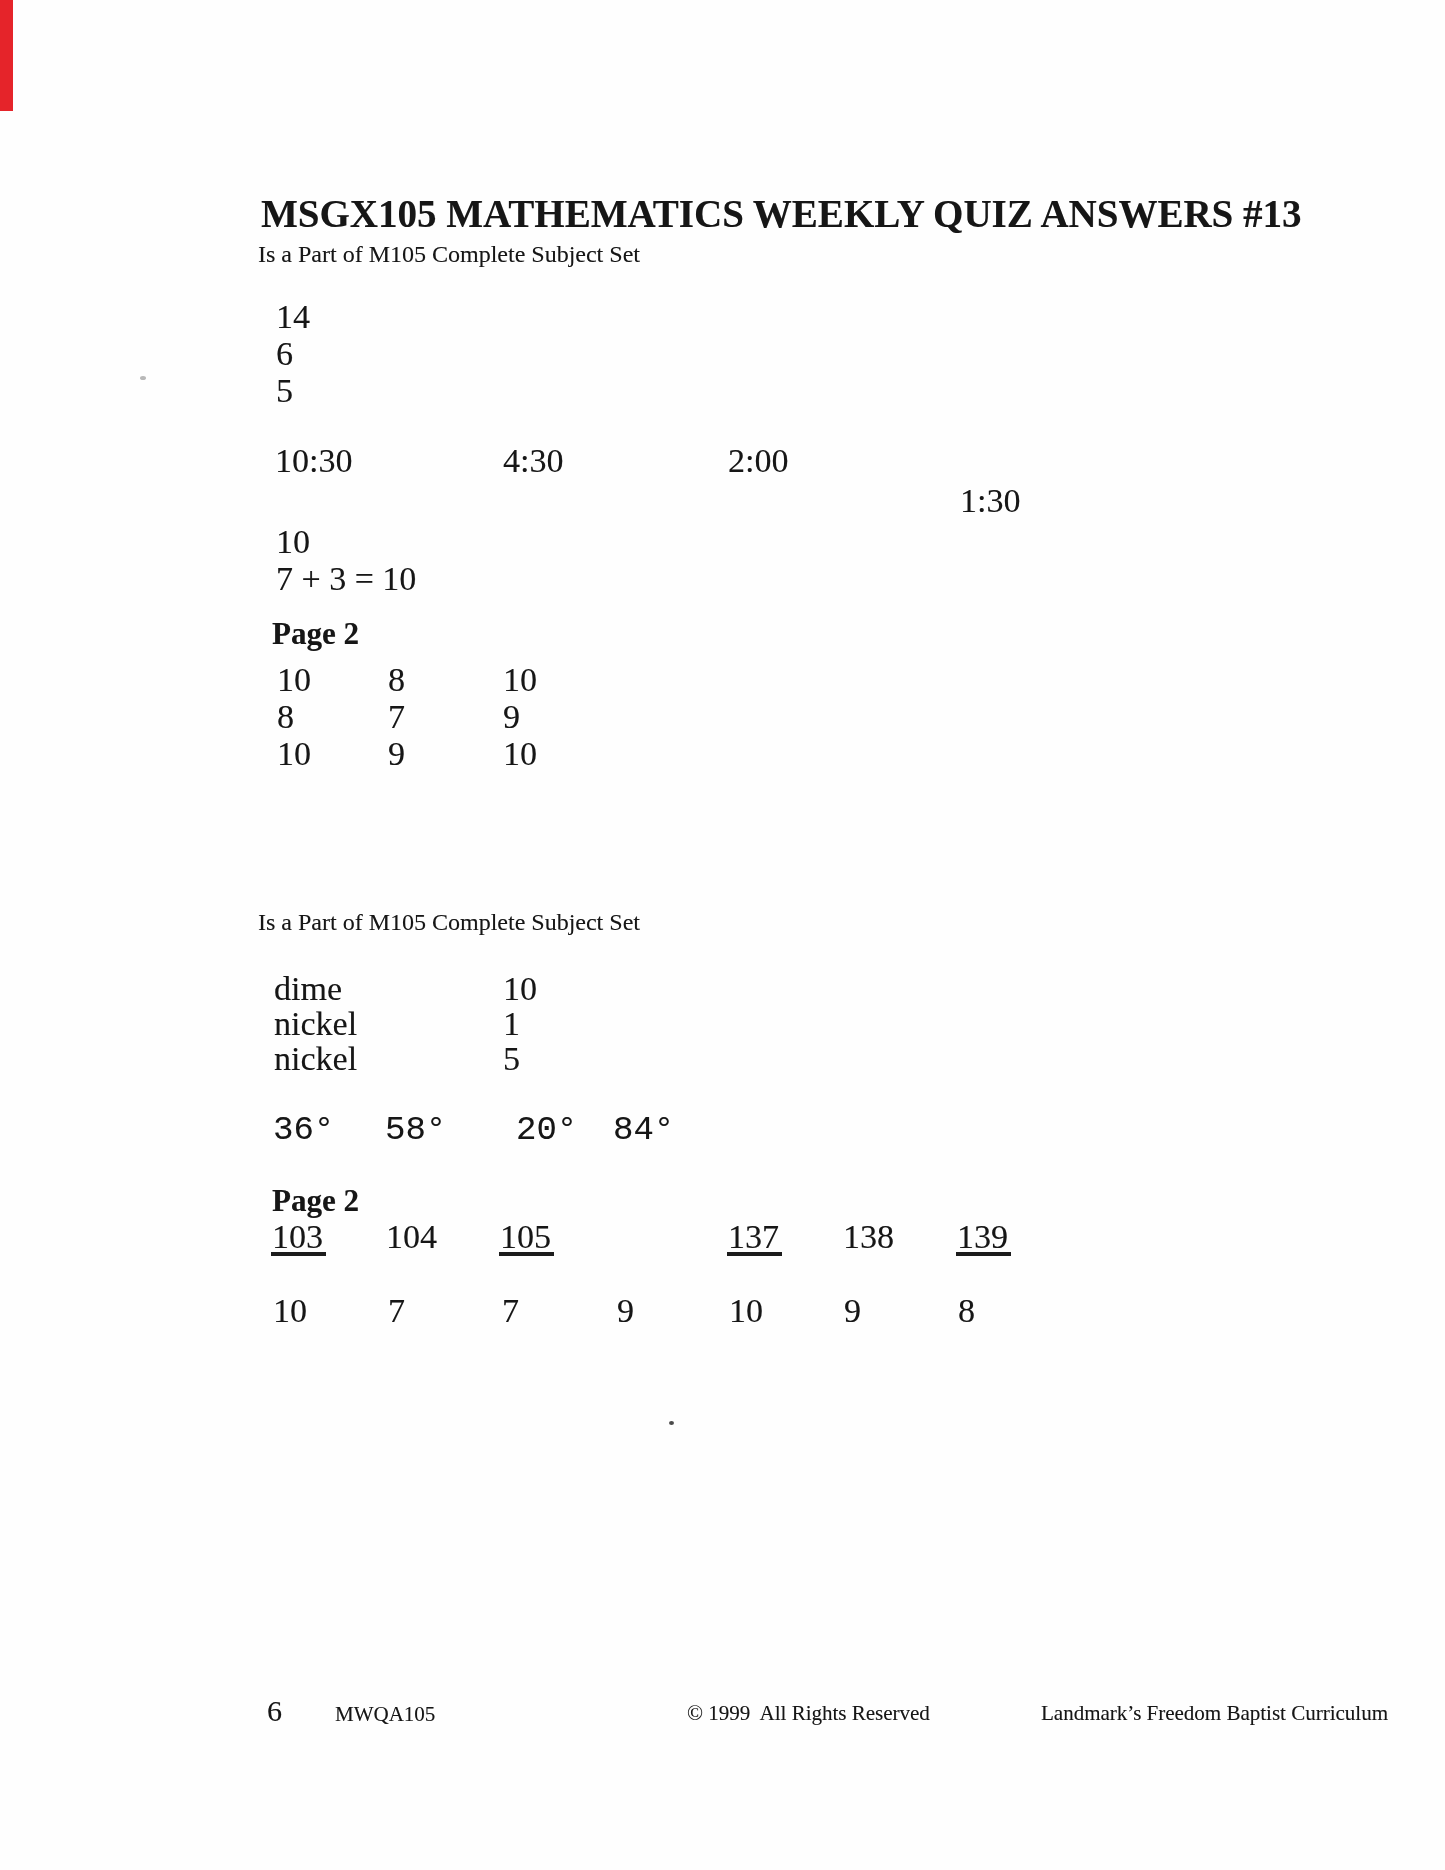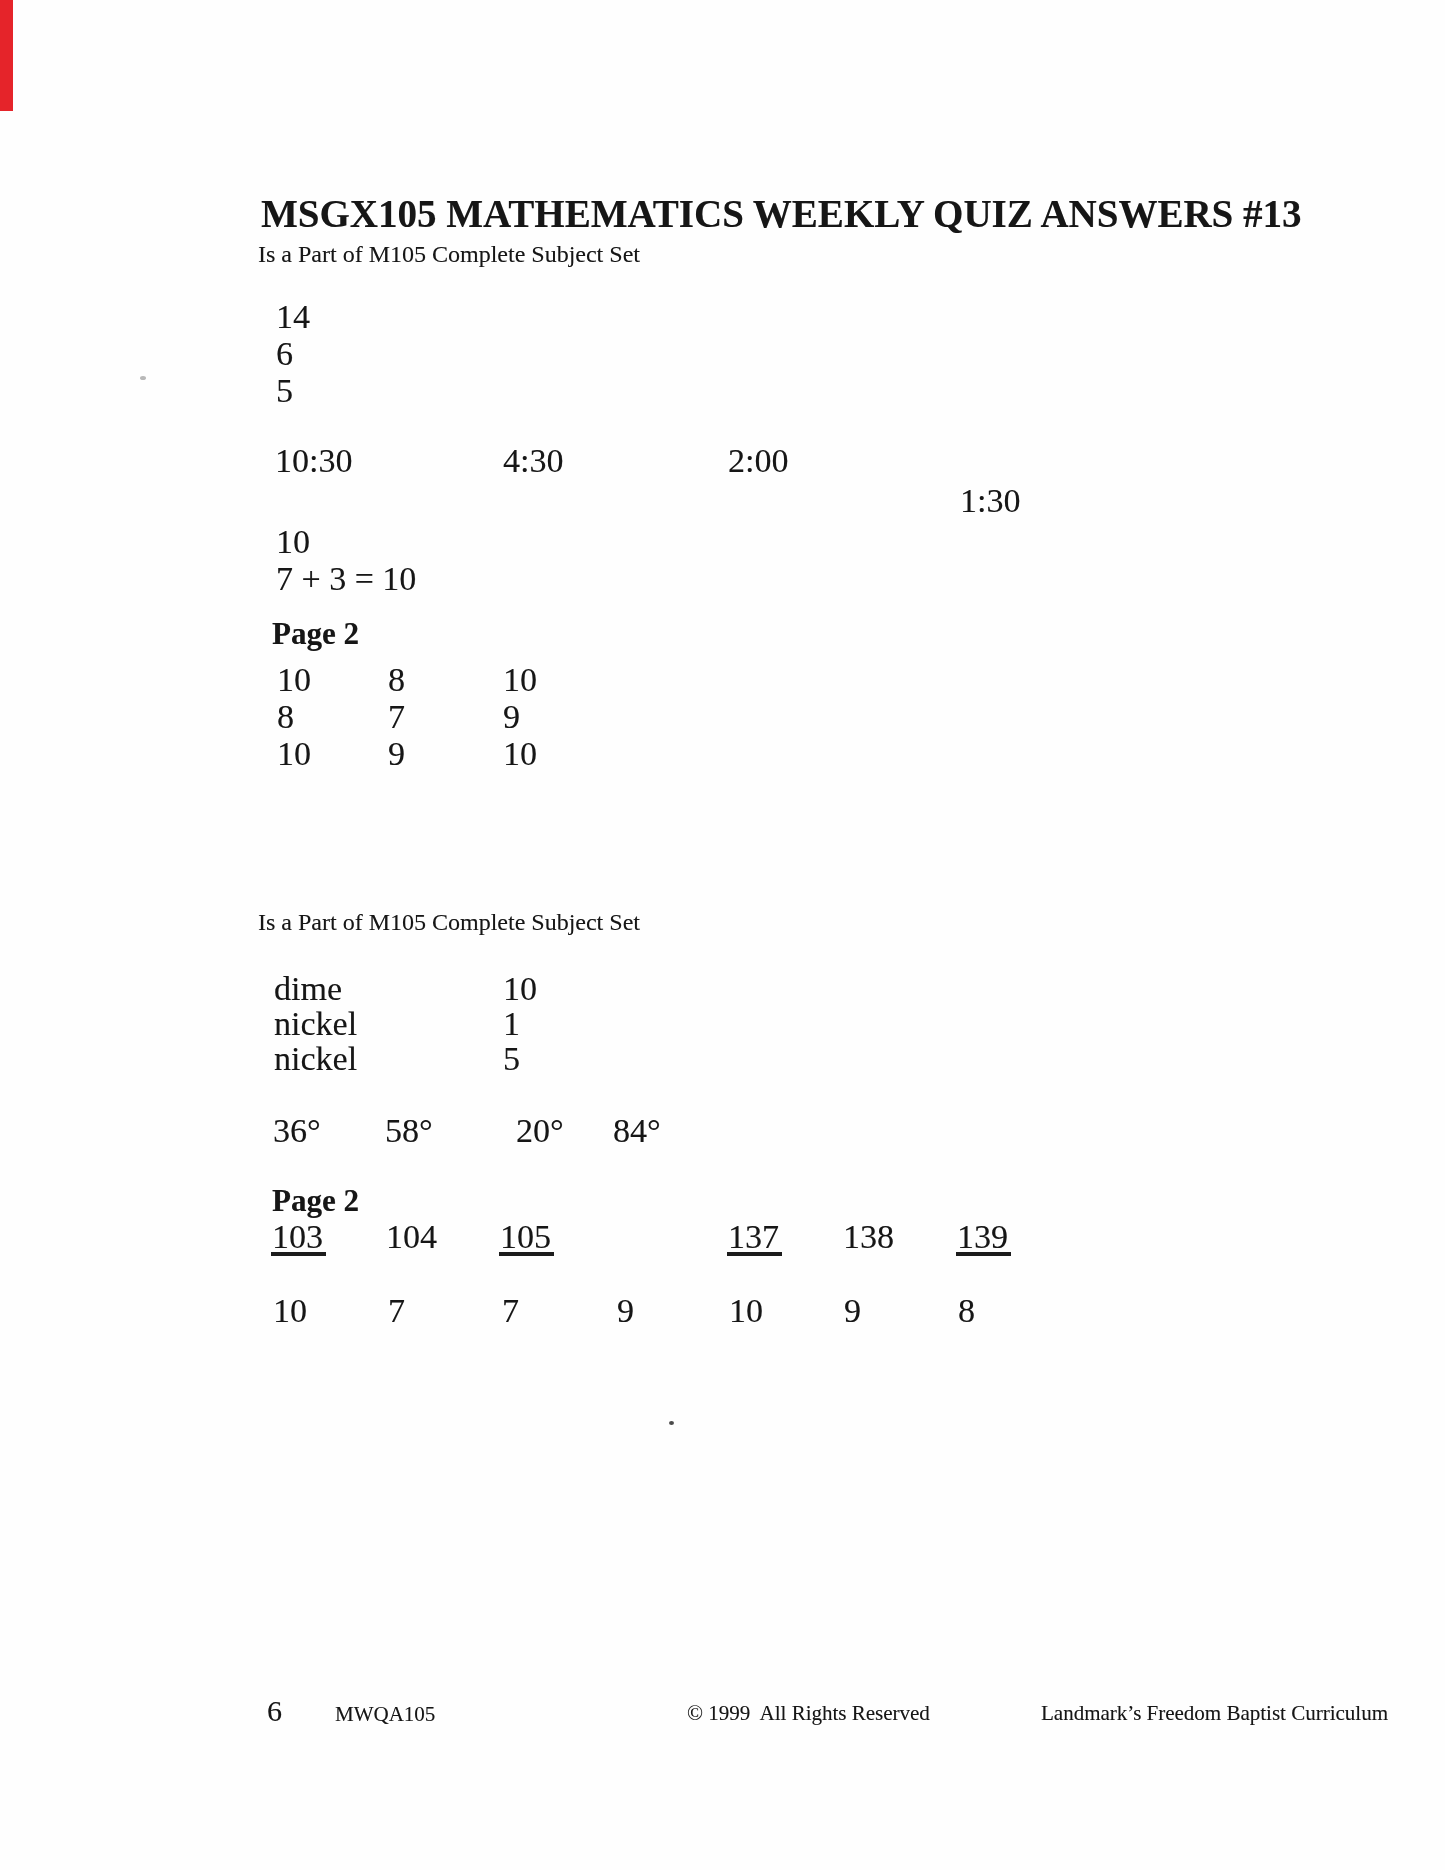--- a/index.html
+++ b/index.html
@@ -101,21 +101,21 @@
   </div>
   <div class="row body-text lh35" style="top:1006px;">
     <span class="cell" style="left:274px;">nickel</span>
     <span class="cell" style="left:503px;">1</span>
   </div>
   <div class="row body-text lh35" style="top:1041px;">
     <span class="cell" style="left:274px;">nickel</span>
     <span class="cell" style="left:503px;">5</span>
   </div>
 
-  <div class="row body-text" style="top:1112px;">
+  <div class="row body-text" style="top:1112px;font-family:Liberation Mono, monospace;">
     <span class="cell" style="left:273px;">36°</span>
     <span class="cell" style="left:385px;">58°</span>
     <span class="cell" style="left:516px;">20°</span>
     <span class="cell" style="left:613px;">84°</span>
   </div>
 
   <div class="abs page2" style="left:272px; top:1182px;">Page 2</div>
 
   <div class="row body-text" style="top:1218px;">
     <span class="cell u" style="left:272px;">103</span>

